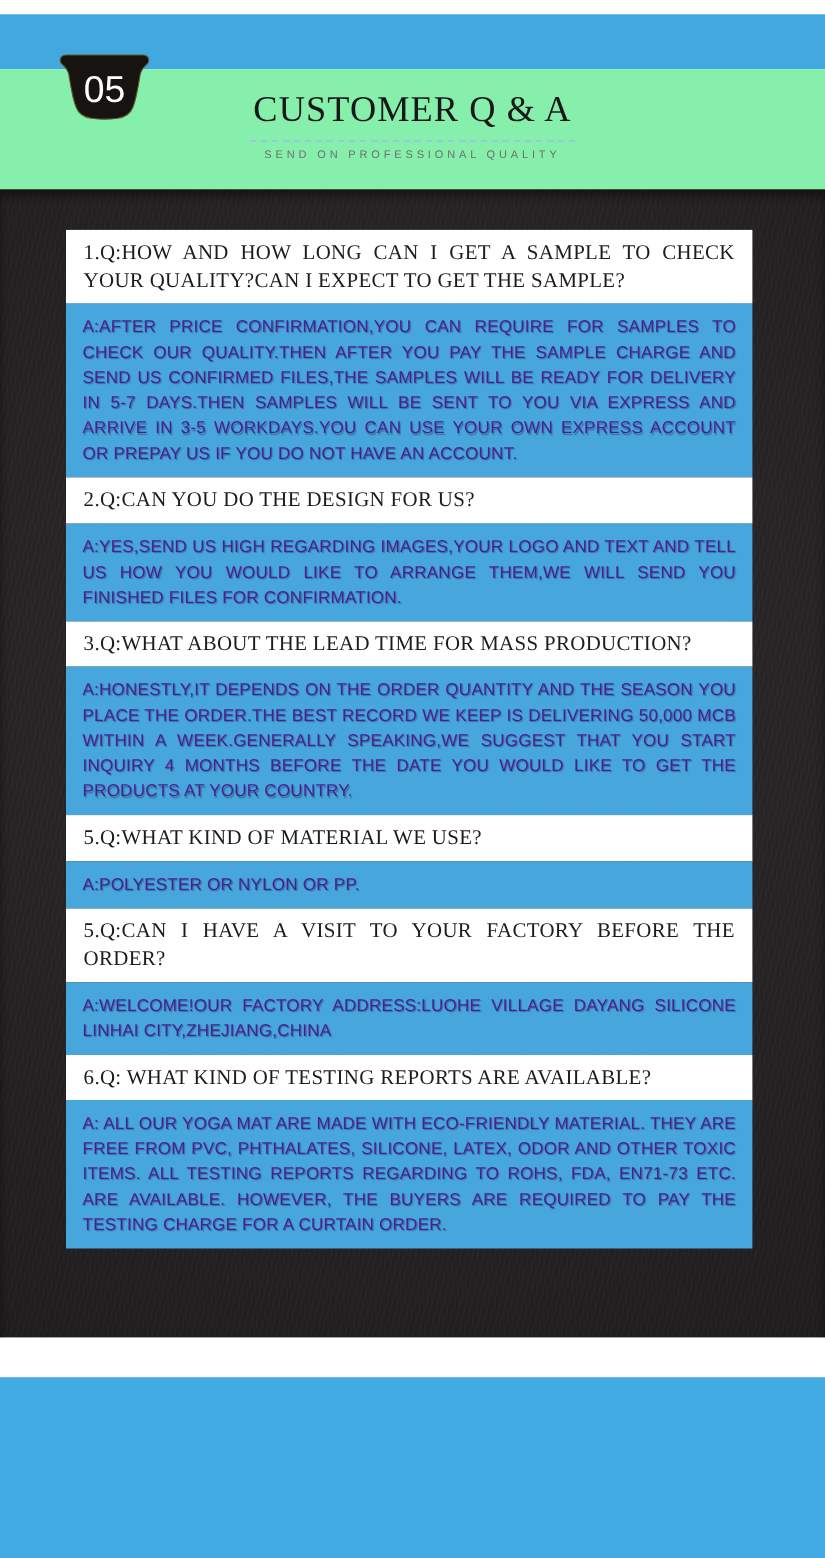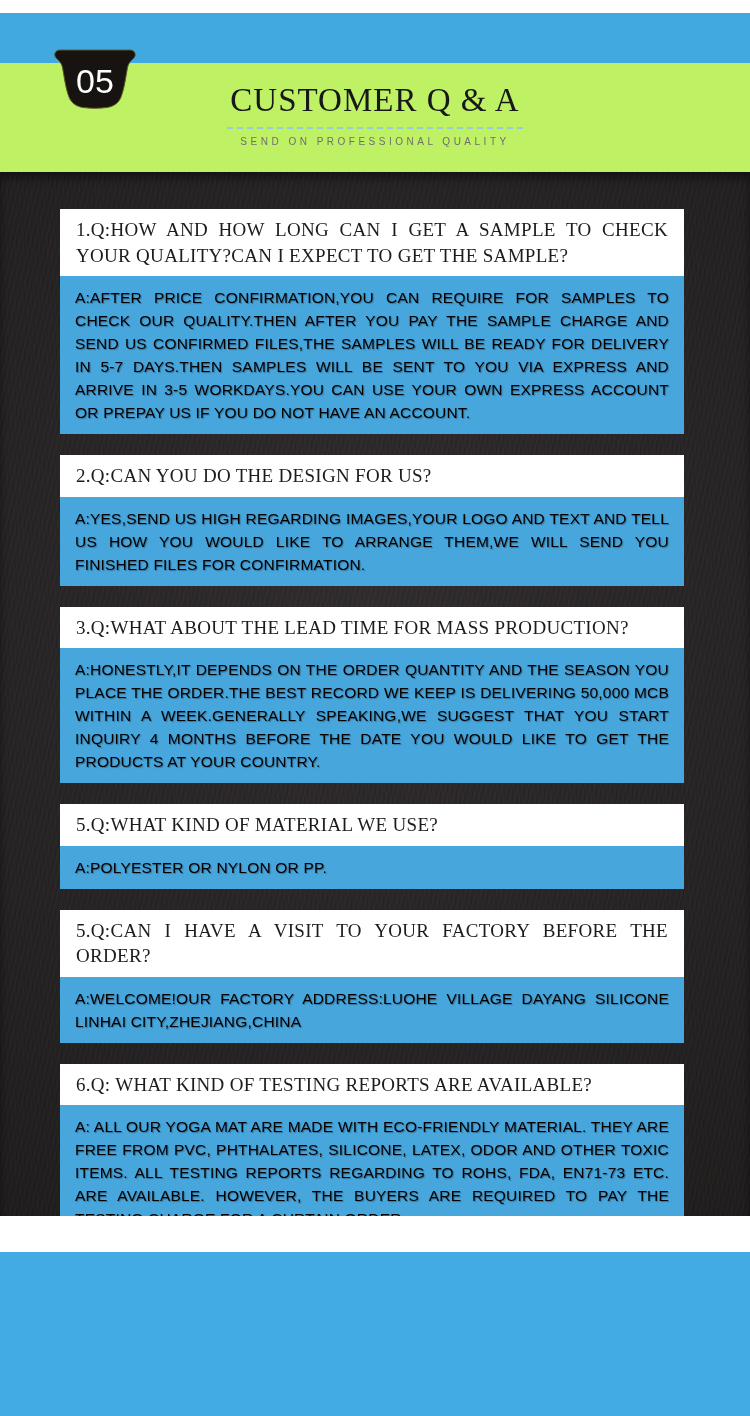--- a/index.html
+++ b/index.html
@@ -6,21 +6,21 @@
   body{
     width:750px;height:1416px;
     background:#ffffff;
     font-family:"Liberation Sans","DejaVu Sans",sans-serif;
     overflow:hidden;
     display:flex;flex-direction:column;
   }
   .top-white{height:13px;background:#ffffff;flex:none;}
   .top-bar{height:50px;background:#42a9e0;flex:none;}
   .header{
-    height:109px;background:#bef264;flex:none;position:relative;
+    height:109px;background:#86efac;flex:none;position:relative;
     text-align:center;
   }
   .badge{
     position:absolute;left:52px;top:-15px;width:86px;height:64px;
   }
   .badge svg{display:block;}
   .page-title{
     margin:0;padding-top:19px;
     font-family:"Liberation Serif","DejaVu Serif",serif;
     font-weight:normal;font-size:33px;line-height:36px;
@@ -37,30 +37,30 @@
   .dark-section{
     flex:none;height:1044px;box-sizing:border-box;
     padding:37px 66px 0 60px;
     background-color:#272324;
     background-image:
       radial-gradient(ellipse 120% 90% at 50% 42%, rgba(255,255,255,0.04), rgba(0,0,0,0.28) 95%),
       repeating-linear-gradient(104deg, rgba(255,255,255,0.016) 0 2px, rgba(0,0,0,0.028) 2px 5px),
       repeating-linear-gradient(86deg, rgba(0,0,0,0.05) 0 1px, rgba(255,255,255,0.008) 1px 4px);
     box-shadow:inset 0 6px 8px rgba(0,0,0,0.45);
   }
-  .qa-block{margin-bottom:21px;}
+  .qa-block{}
   .q-bar{
     background:#ffffff;color:#1c1c1c;
     font-family:"Liberation Serif","DejaVu Serif",serif;
     font-size:19px;line-height:25.5px;letter-spacing:0.3px;
     text-align:justify;
     padding:8px 16px;
   }
   .a-panel{
-    background:#47a6dc;color:#000000;
+    background:#47a6dc;color:#4c1d95;
     font-size:15.5px;line-height:23px;letter-spacing:0.2px;
     text-align:justify;
     padding:10px 15px;
     text-shadow:1px 1px 1px rgba(40,70,95,0.55);
   }
   .footer-white{height:36px;background:#ffffff;flex:none;}
   .footer-blue{height:164px;background:#42abe3;flex:none;}
 </style>
 </head>
 <body>

